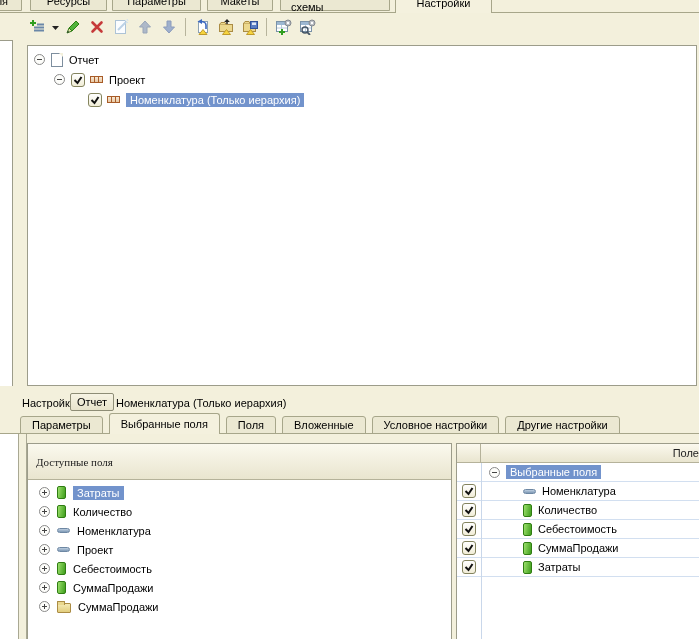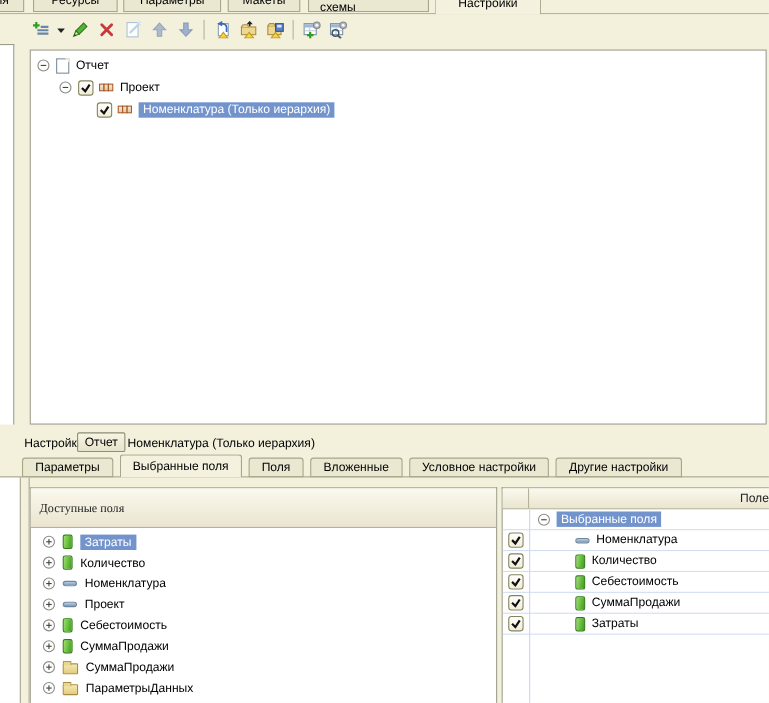--- a/index.html
+++ b/index.html
@@ -298,25 +298,20 @@
       <div class="f-row">
         <span class="expander plus"></span>
         <span class="icon-measure"></span>
         <span>СуммаПродажи</span>
       </div>
       <div class="f-row">
         <span class="expander plus"></span>
         <span class="icon-folder"></span>
         <span>СуммаПродажи</span>
       </div>
-      <div class="f-row">
-        <span class="expander plus"></span>
-        <span class="icon-folder"></span>
-        <span>ПараметрыДанных</span>
-      </div>
     </div>
   </div>
 
   <div class="panel" id="selected-panel">
     <div class="sel-grid-vline"></div>
     <div class="sel-header">
       <div class="cb-col-head"></div>
       <div class="fld-col-head">
           <span>Поле</span>
         </div>

